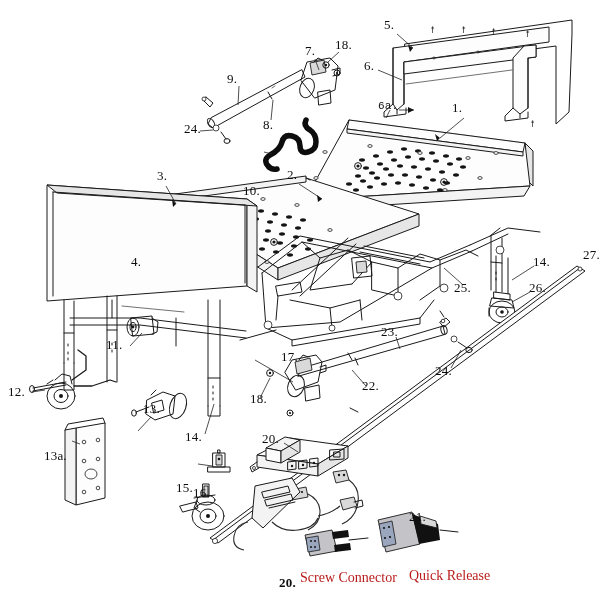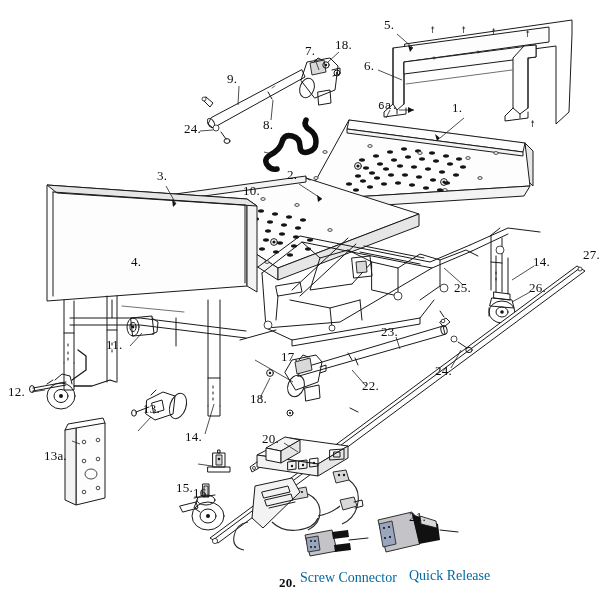--- a/index.html
+++ b/index.html
@@ -18,21 +18,21 @@
     color:#0d0d0d;
     white-space:nowrap;
     line-height:1;
     letter-spacing:0.2px;
   }
   .lbl.small{font-size:11px;}
   .cap{
     position:absolute;
     font-family:"Liberation Serif","DejaVu Serif",serif;
     font-size:14px;
-    color:#0369a1;
+    color:#b91c1c;
     white-space:nowrap;
     line-height:1;
   }
   .tick{
     position:absolute;
     font-family:"Liberation Serif","DejaVu Serif",serif;
     font-size:9px;color:#222;
   }
 </style>
 </head>

